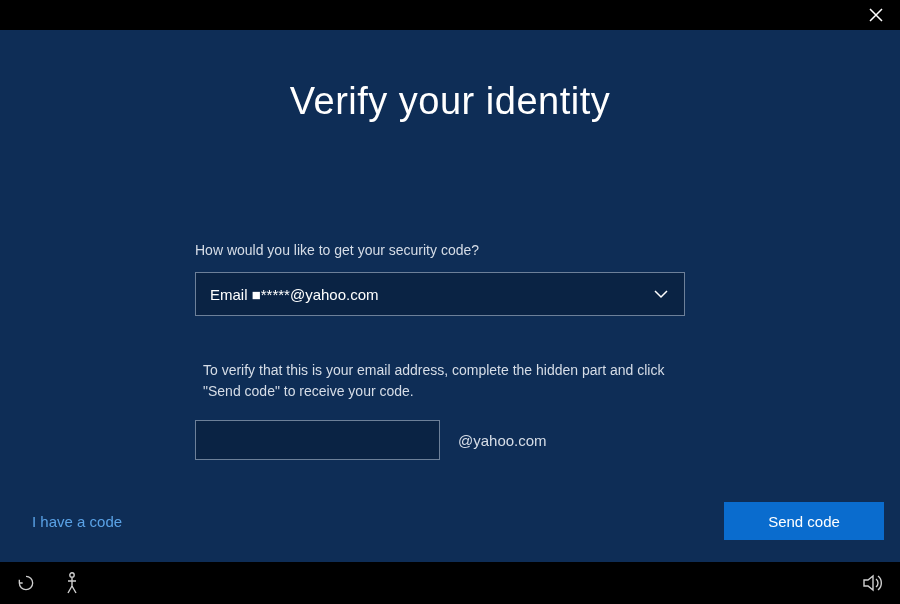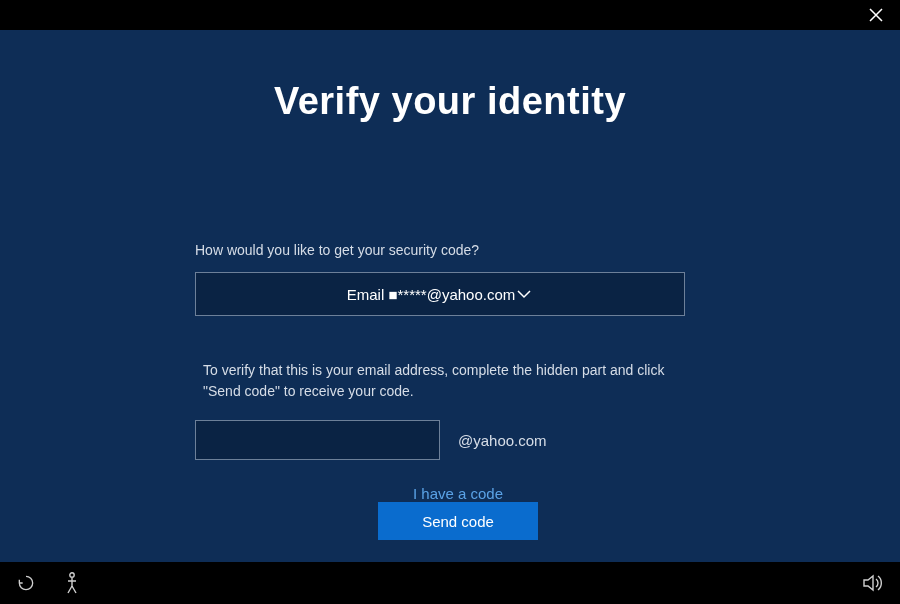--- a/index.html
+++ b/index.html
@@ -27,21 +27,21 @@
 
     .content {
       flex: 1;
       background: #0e2d56;
       position: relative;
       padding-top: 50px;
     }
 
     .page-title {
       color: #fff;
-      font-weight: 700;
+      font-weight: 400;
       font-size: 38px;
       text-align: center;
       letter-spacing: 0.5px;
     }
 
     .form-area {
       position: absolute;
       left: 195px;
       top: 212px;
       width: 510px;
@@ -53,21 +53,21 @@
       color: #d6dde7;
       margin-bottom: 14px;
     }
 
     .dropdown {
       border: 1px solid #6d8099;
       height: 44px;
       width: 490px;
       display: flex;
       align-items: center;
-      justify-content: center;
+      justify-content: space-between;
       padding: 0 14px;
       color: #fff;
       font-size: 15px;
       cursor: pointer;
       background: #0a2344;
     }
     .dropdown .dd-text { white-space: nowrap; }
     .chevron svg { display:block; }
 
     .instruct {
@@ -101,21 +101,20 @@
     }
 
     .bottom-row {
       position: absolute;
       left: 32px;
       right: 16px;
       bottom: 22px;
       display: flex;
       justify-content: space-between;
       align-items: center;
-      flex-direction: column;
     }
     .have-code {
       color: #5aa2e6;
       font-size: 15px;
       cursor: pointer;
     }
     .send-btn {
       background: #0a6cce;
       color: #fff;
       border: none;

